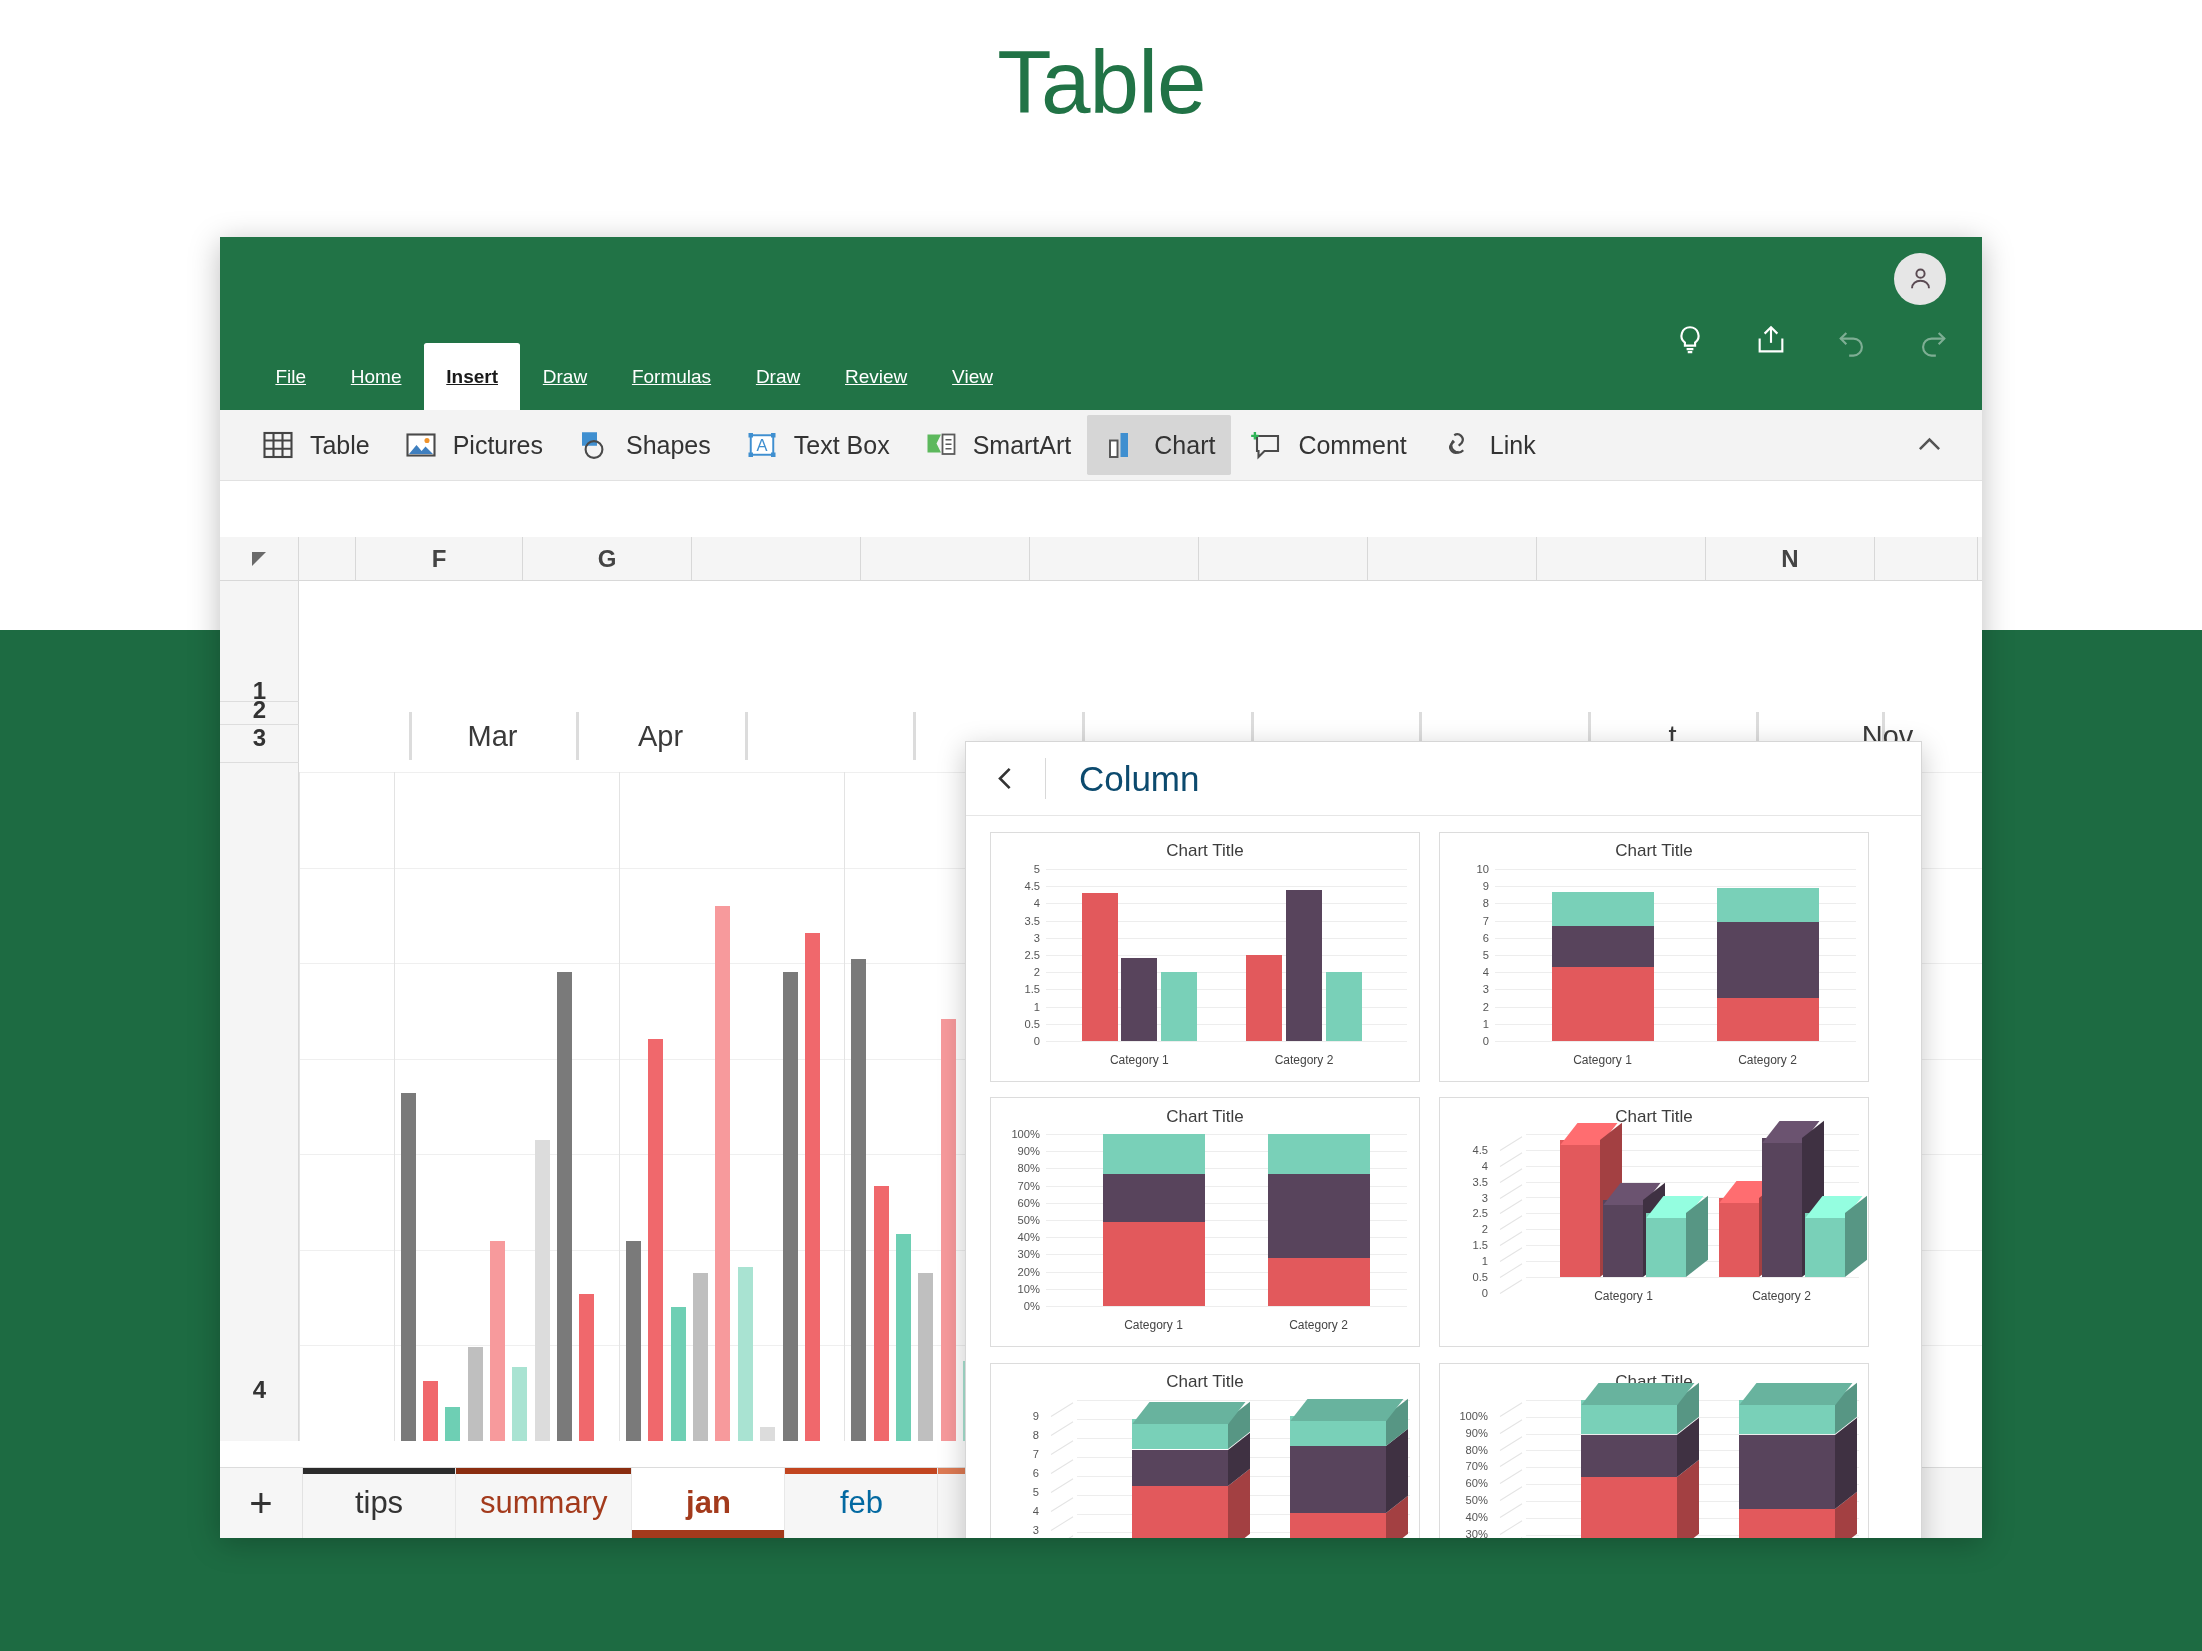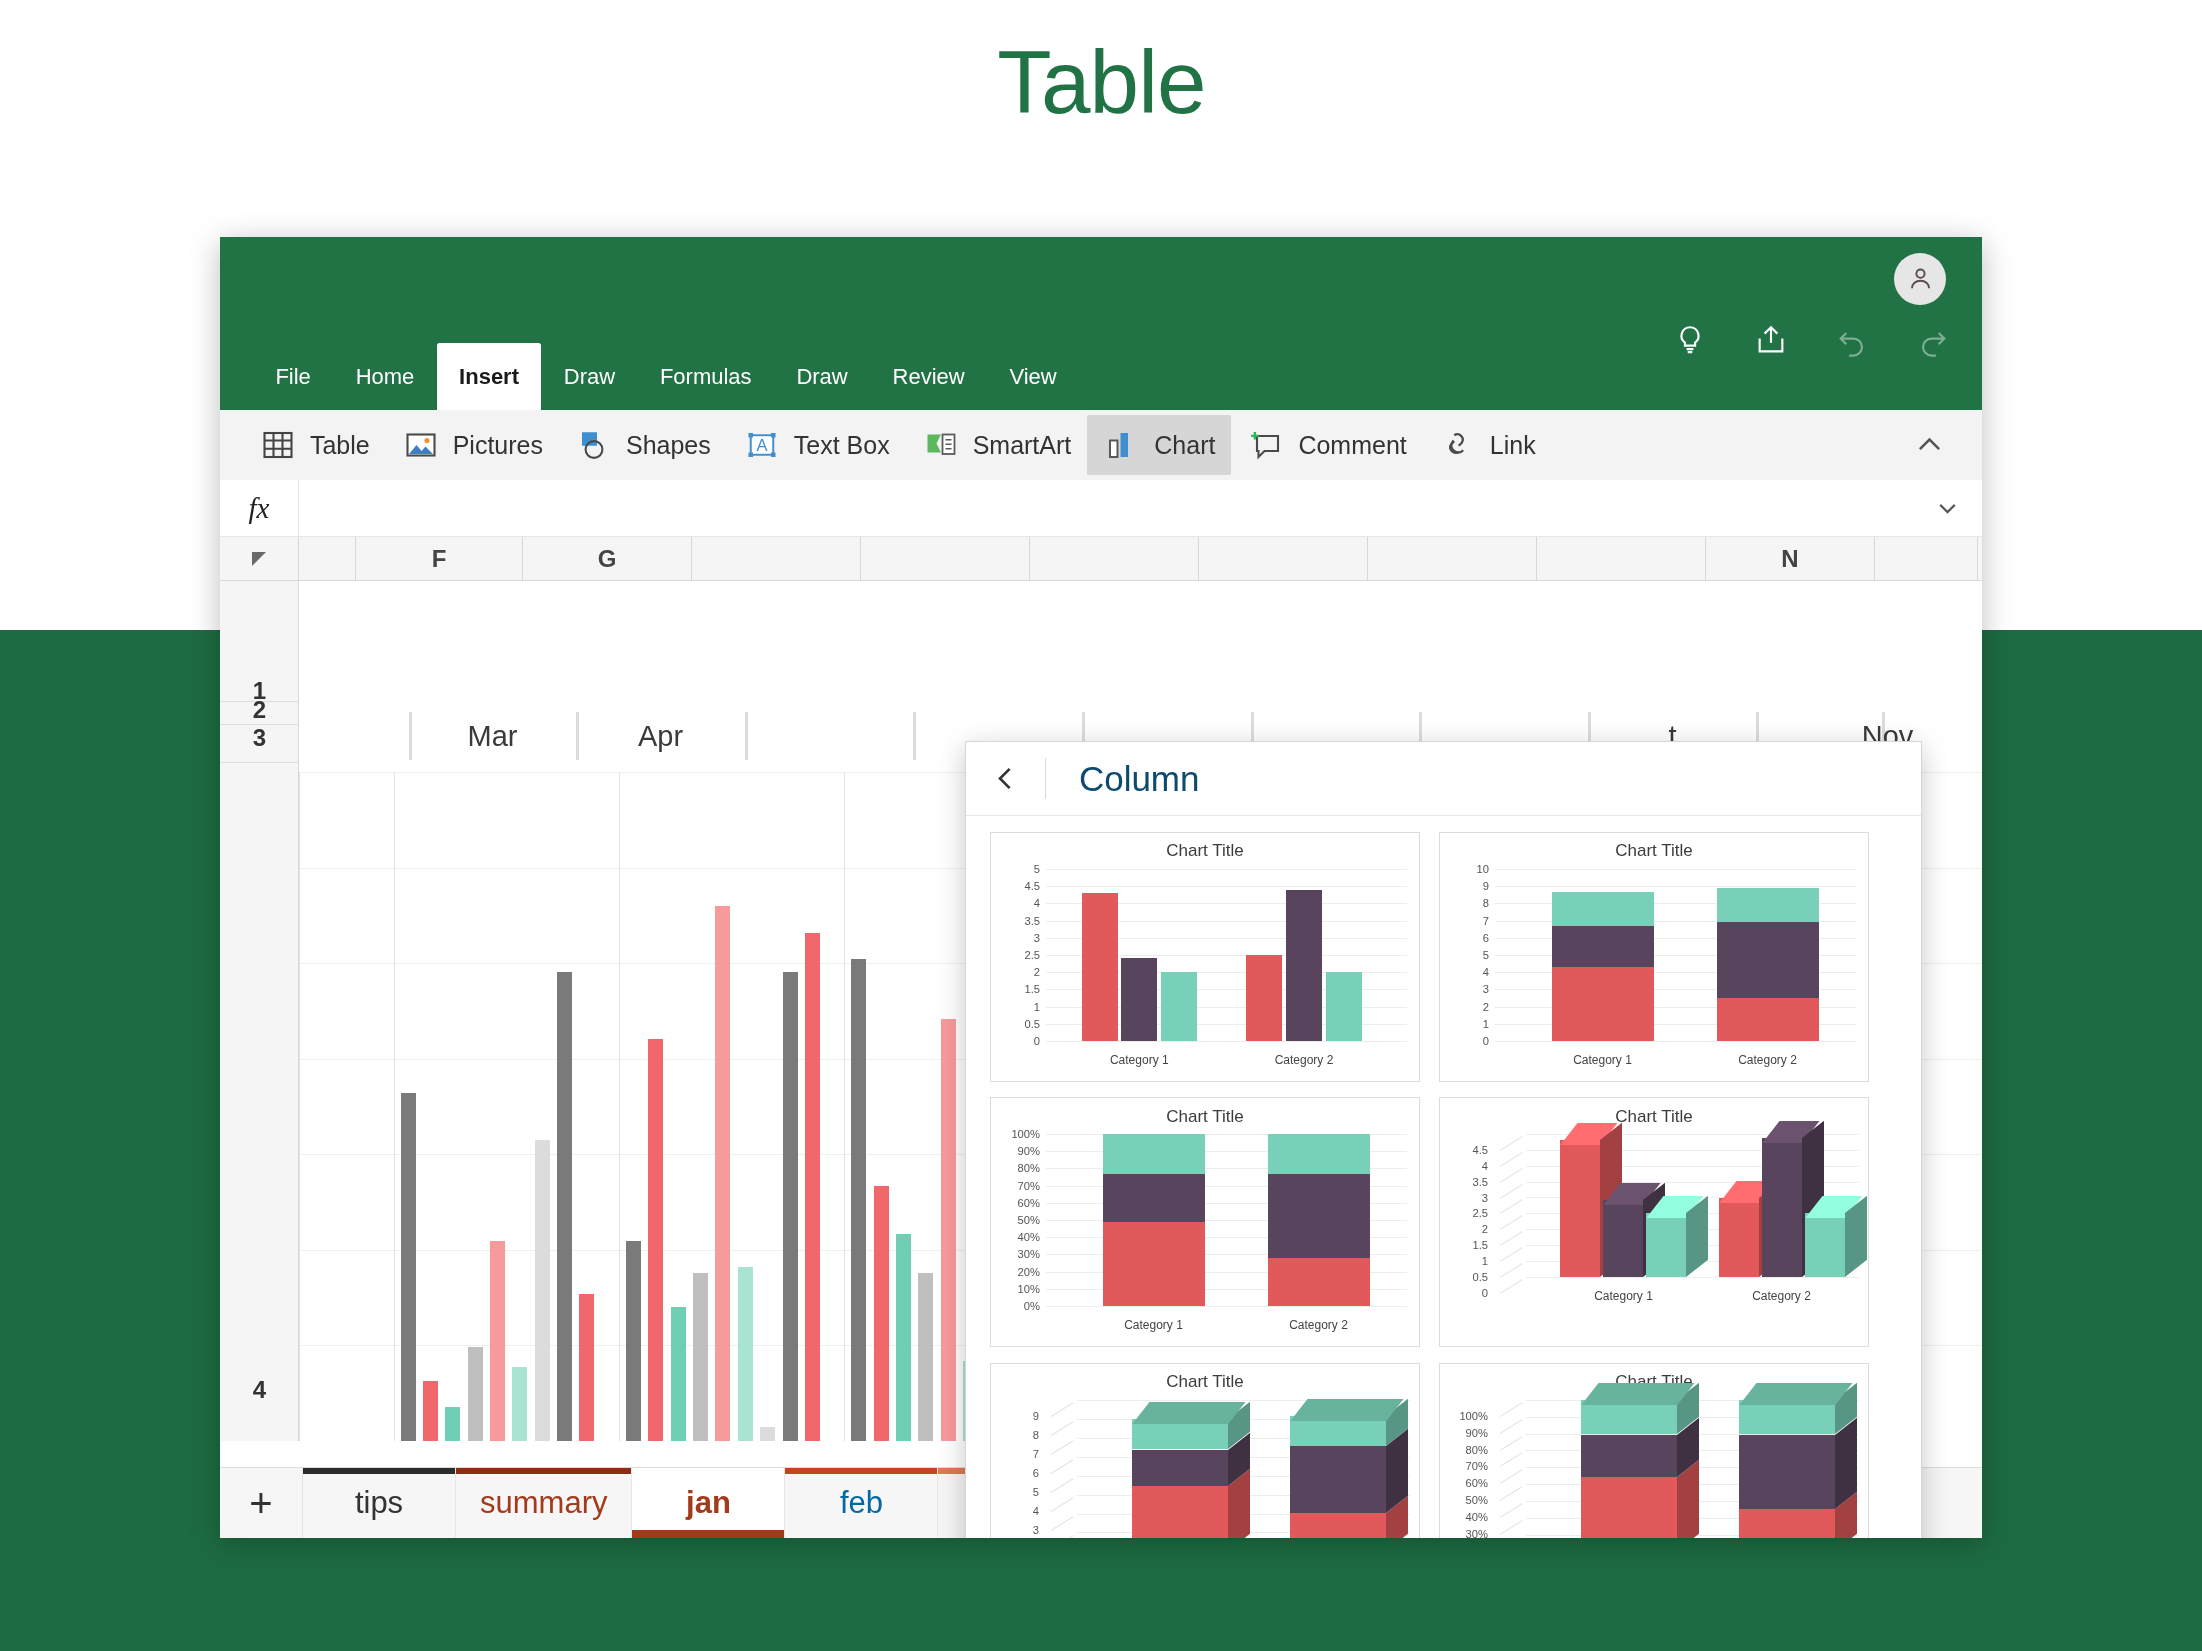--- a/index.html
+++ b/index.html
@@ -49,21 +49,21 @@
   .qa-icons .qa { width:40px; height:40px; display:flex; align-items:center; justify-content:center; }
   .qa svg { width:34px; height:34px; }
 
   .ribbon-tabs {
     position:absolute; left:0; bottom:0; height:67px; width:100%;
     display:flex; align-items:flex-end; padding-left:33px;
   }
   .rtab {
     position:relative; height:67px; padding:0 22.4px;
     display:flex; align-items:center; justify-content:center;
-    color:#ffffff; font-size:22px; white-space:nowrap;
+    color:#ffffff; font-size:19px; white-space:nowrap;text-decoration:underline;
   }
   .rtab.active {
     background:#ffffff; color:#1a1a1a; font-weight:600;
     border-radius:2.6px 2.6px 0 0;
   }
 
   
   .ribbon {
     position:absolute; left:0; top:173px; width:1762px; height:71px;
     background:#f3f3f3; border-bottom:0.9px solid #e1e1e1;
@@ -340,29 +340,20 @@
       <span>Link</span>
     </div>
 
     <div class="ribbon-collapse">
       <svg viewBox="0 0 24 24" fill="none" stroke="#555" stroke-width="1.8">
           <path d="M5 15l7-7 7 7"></path>
         </svg>
     </div>
   </div>
 
-  <div class="formula-bar">
-    <div class="fx-cell">fx</div>
-    <div class="formula-input" placeholder=""></div>
-    <div class="formula-expand">
-      <svg viewBox="0 0 24 24" fill="none" stroke="#555" stroke-width="1.8" width="29" height="29">
-          <path d="M6 9l6 6 6-6"></path>
-        </svg>
-    </div>
-  </div>
 
   <div class="grid-head">
     <div class="corner-cell">
       <svg viewBox="0 0 24 24">
           <path d="M5 5h14L5 19z" fill="#6a6a6a"></path>
         </svg>
     </div>
     <div class="col-head" style="width:57px"></div>
     <div class="col-head" style="width:167px">F</div>
     <div class="col-head" style="width:169px">G</div>

